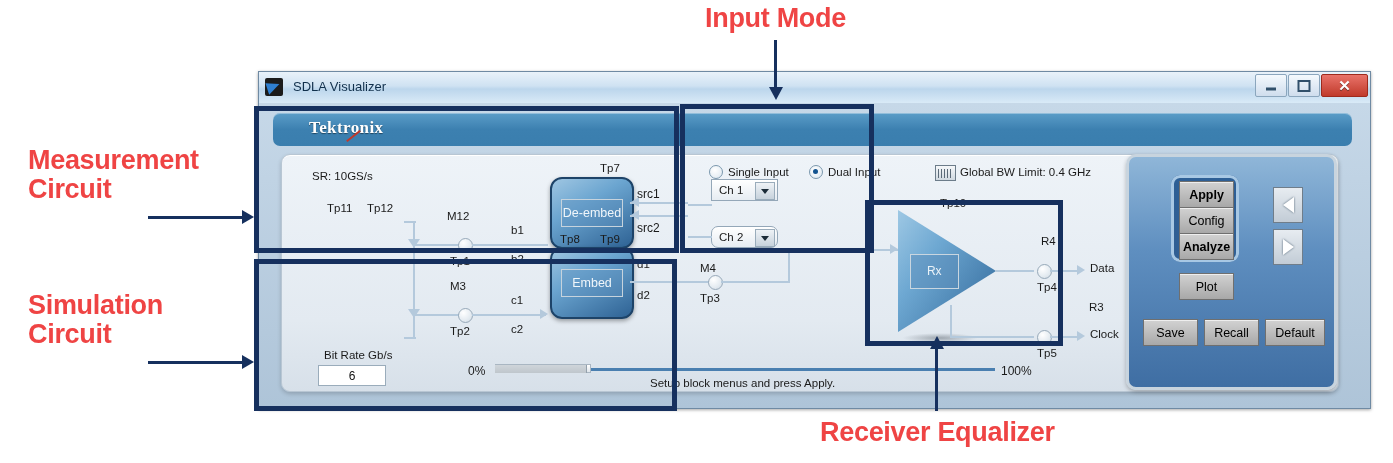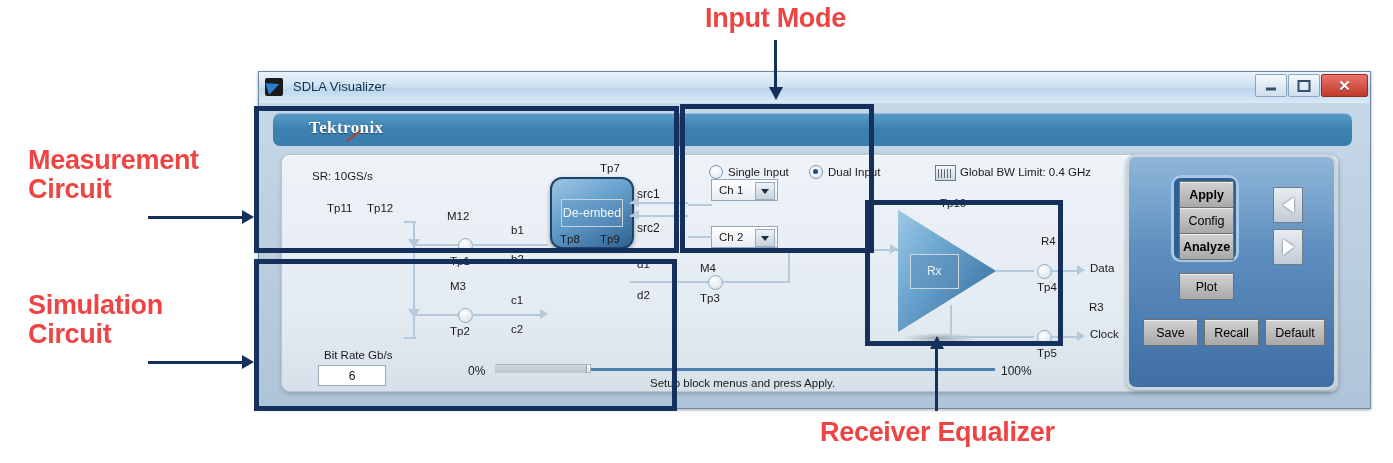--- a/index.html
+++ b/index.html
@@ -220,41 +220,44 @@
       <span class="lbl" style="position:static;">Single Input</span>
     </div>
     <div style="position:absolute;left:527px;top:10px;display:flex;align-items:center;gap:5px;">
       <span class="radio on"></span>
       <span class="lbl" style="position:static;">Dual Input</span>
     </div>
     <div class="sel" style="left:429px;top:24px;text-align:right;">
       <span>Ch 1</span>
       <span class="caret"></span>
     </div>
-    <div class="sel" style="left:429px;top:71px;">
+    <div class="sel" style="left:429px;top:71px;border-radius:7px;">
       <span>Ch 2</span>
       <span class="caret"></span>
     </div>
     <div class="wire h" style="left:406px;top:49px;width:24px;"></div>
     <div class="wire h" style="left:406px;top:81px;width:24px;"></div>
 
     <div class="bw-ico" style="left:653px;top:10px;"></div>
     <div class="lbl" style="left:678px;top:11px;">Global BW Limit: 0.4 GHz</div>
 
     <div class="wire h" style="left:131px;top:159px;width:52px;"></div>
     <div class="lbl" style="left:168px;top:125px;">M3</div>
     <div class="tp-dot" style="left:176px;top:153px;"></div>
     <div class="lbl" style="left:168px;top:170px;">Tp2</div>
     <div class="wire h" style="left:190px;top:159px;width:74px;"></div>
     <div class="arrowR" style="left:258px;top:154px;"></div>
     <div class="lbl" style="left:229px;top:139px;">c1</div>
     <div class="lbl" style="left:229px;top:168px;">c2</div>
 
     <div class="lbl" style="left:278px;top:78px;">Tp8</div>
     <div class="lbl" style="left:318px;top:78px;">Tp9</div>
+    <div class="pblock" style="left:268px;top:92px;width:80px;height:68px;">
+      <div class="inner">Embed</div>
+    </div>
     <div class="lbl" style="left:355px;top:103px;">d1</div>
     <div class="lbl" style="left:355px;top:134px;">d2</div>
 
     <div class="wire h" style="left:348px;top:126px;width:84px;"></div>
     <div class="lbl" style="left:418px;top:107px;">M4</div>
     <div class="tp-dot" style="left:426px;top:120px;"></div>
     <div class="lbl" style="left:418px;top:137px;">Tp3</div>
     <div class="wire h" style="left:439px;top:126px;width:68px;"></div>
     <div class="wire v" style="left:506px;top:94px;height:34px;"></div>
     <div class="wire h" style="left:506px;top:94px;width:110px;"></div>

